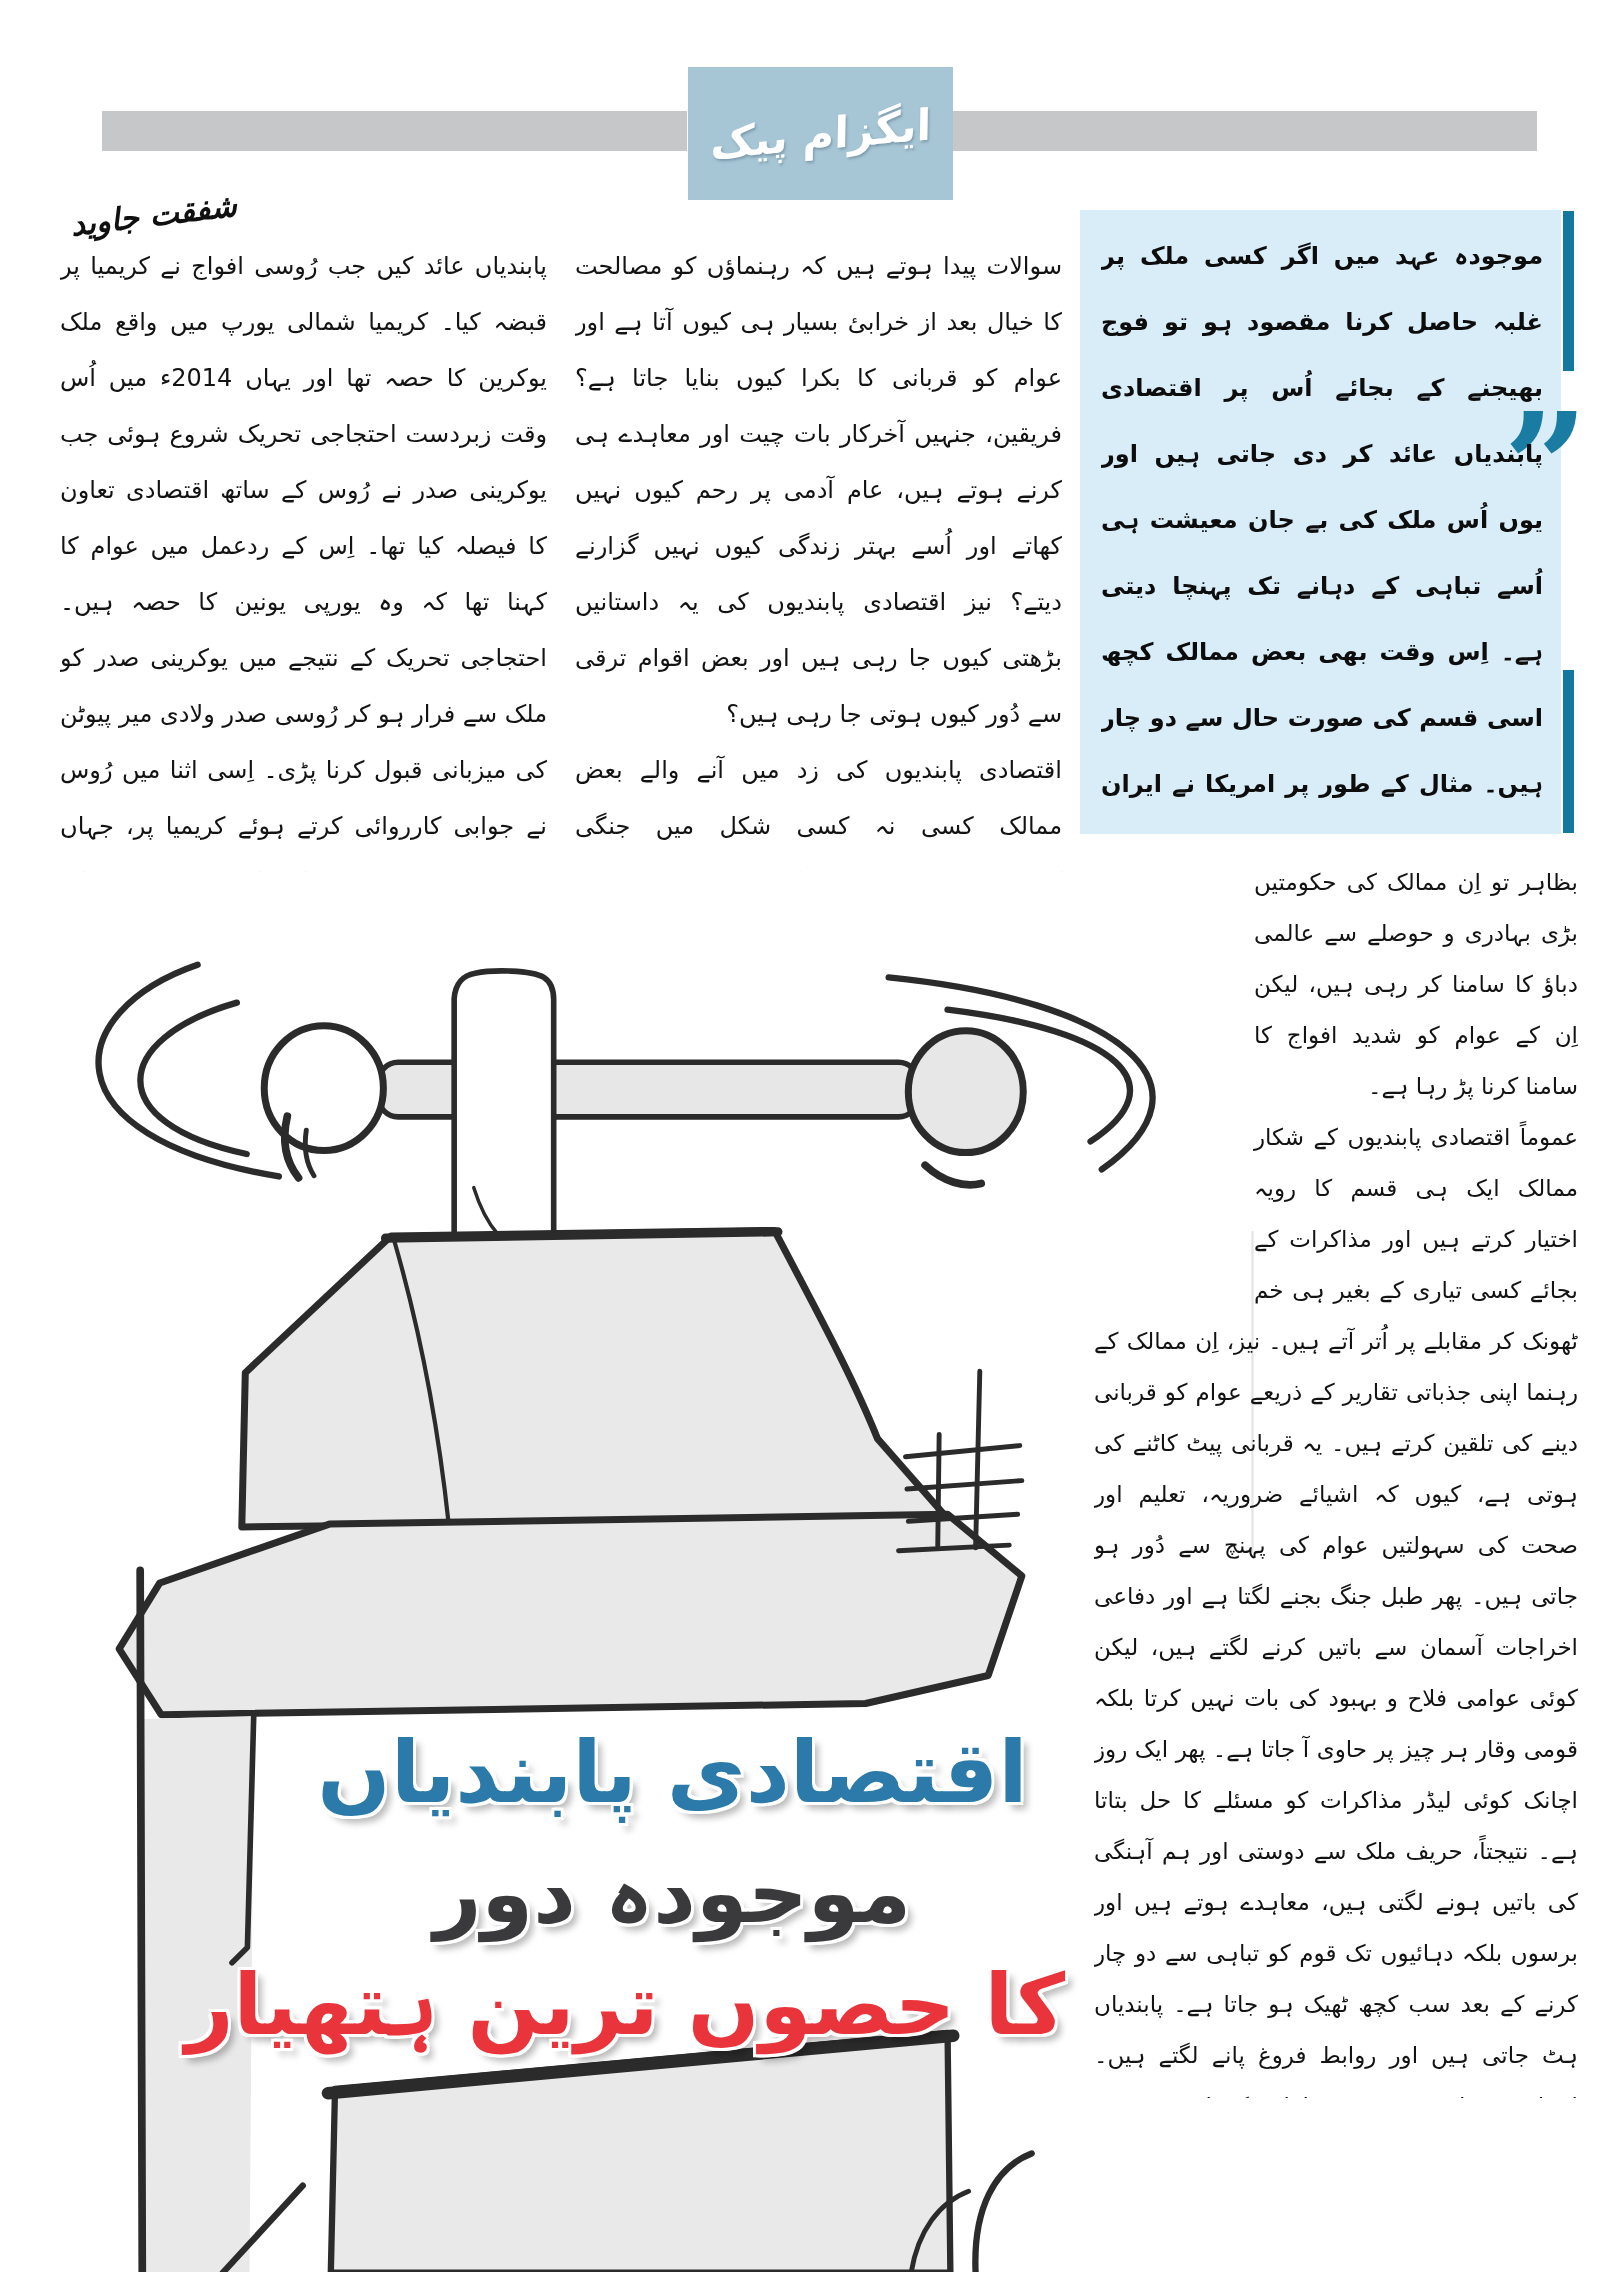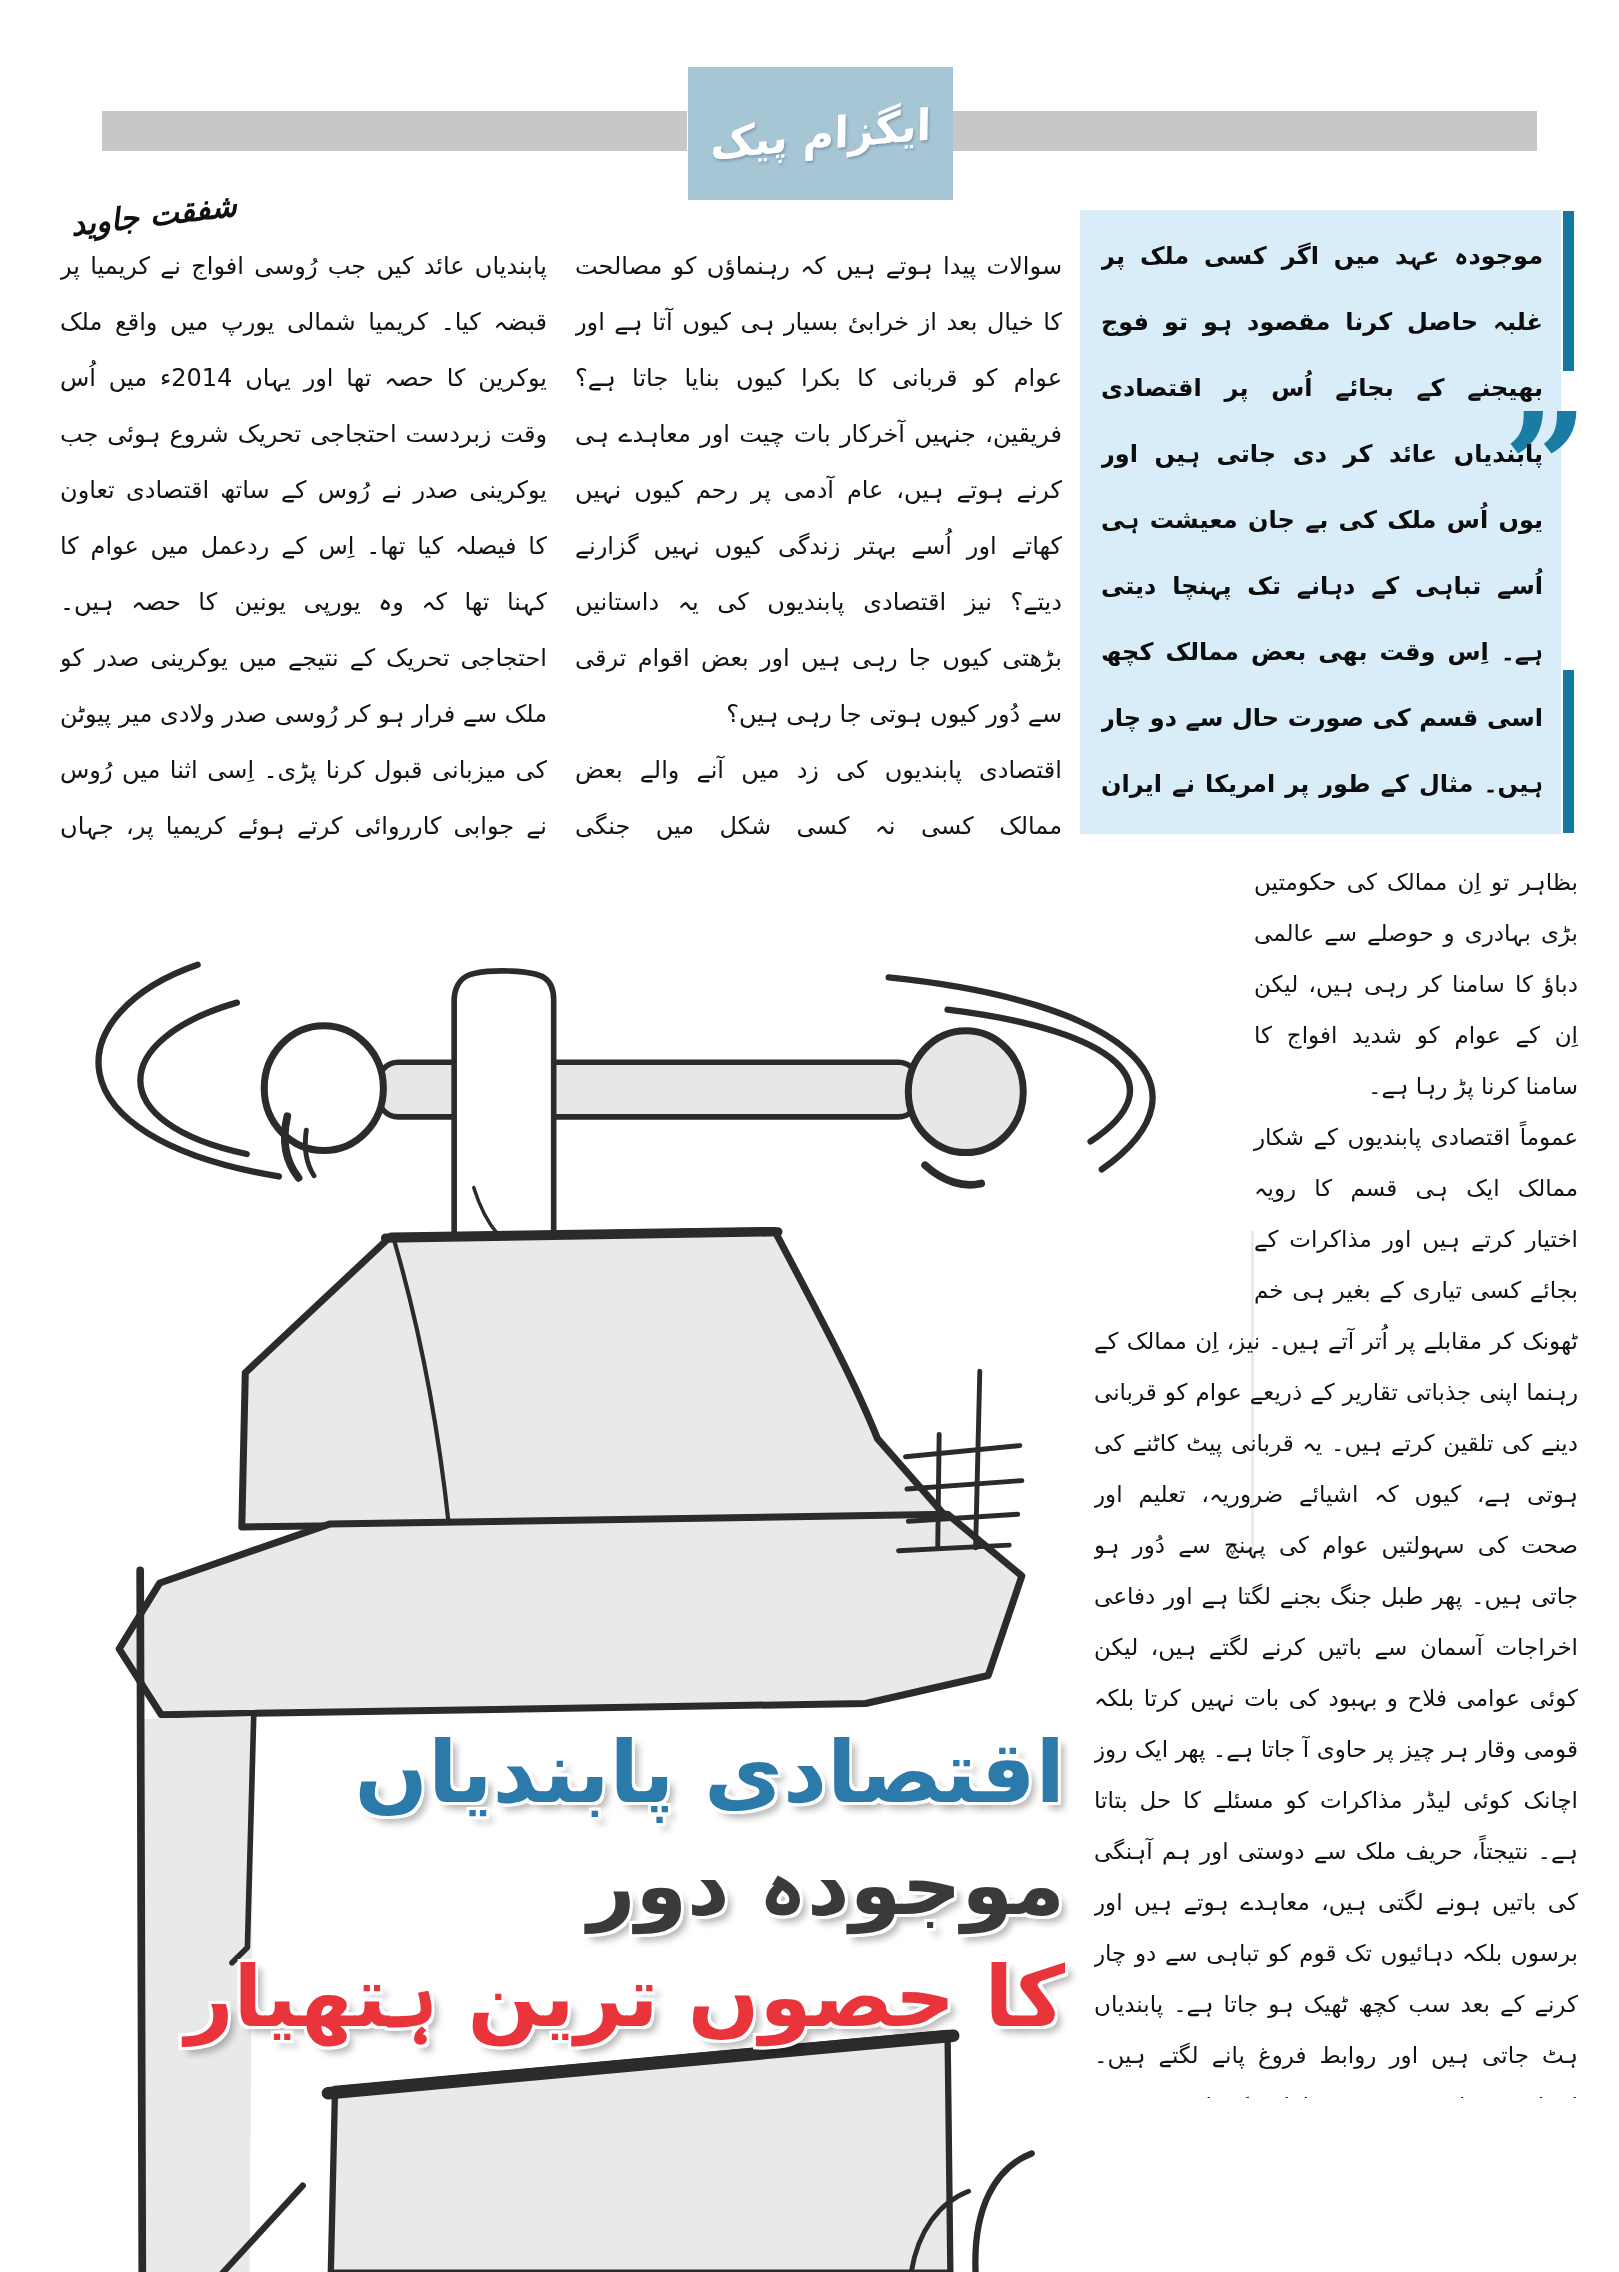--- a/index.html
+++ b/index.html
@@ -55,30 +55,30 @@
   .accent-bar.bottom{top:460px;height:163px;}
   .quote-glyph{
     position:absolute;right:-27px;top:202px;
     font-size:147px;line-height:112px;font-weight:bold;color:#1a7ba3;
     font-family:"DejaVu Serif",serif;
   }
 
   
   .headline{
     position:absolute;left:280px;top:1712px;width:785px;
-    direction:rtl;font-weight:bold;z-index:6;
+    text-align:center;direction:rtl;font-weight:bold;z-index:6;
   }
   .hl{
     white-space:nowrap;
     text-shadow:2.8px 0 0 #fff,-2.8px 0 0 #fff,0 2.8px 0 #fff,0 -2.8px 0 #fff,
                 2.8px 2.8px 0 #fff,-2.8px -2.8px 0 #fff,2.8px -2.8px 0 #fff,-2.8px 2.8px 0 #fff,
                 6.3px 7px 7px rgba(0,0,0,.28);
   }
   .hl1{font-size:86px;line-height:121px;color:#2b7aa9;}
-  .hl2{font-size:83px;line-height:105px;color:#3a3a3c;}
+  .hl2{font-size:83px;line-height:105px;color:#3a3a3c;margin-top:8px;}
   .hl3{font-size:84px;line-height:118px;color:#e8343a;}
 
   
   svg.illustration{position:absolute;left:0;top:0;z-index:1;}
   .textlayer{z-index:3;}
 </style>
 </head>
 <body>
 
 <div class="band left"></div>

